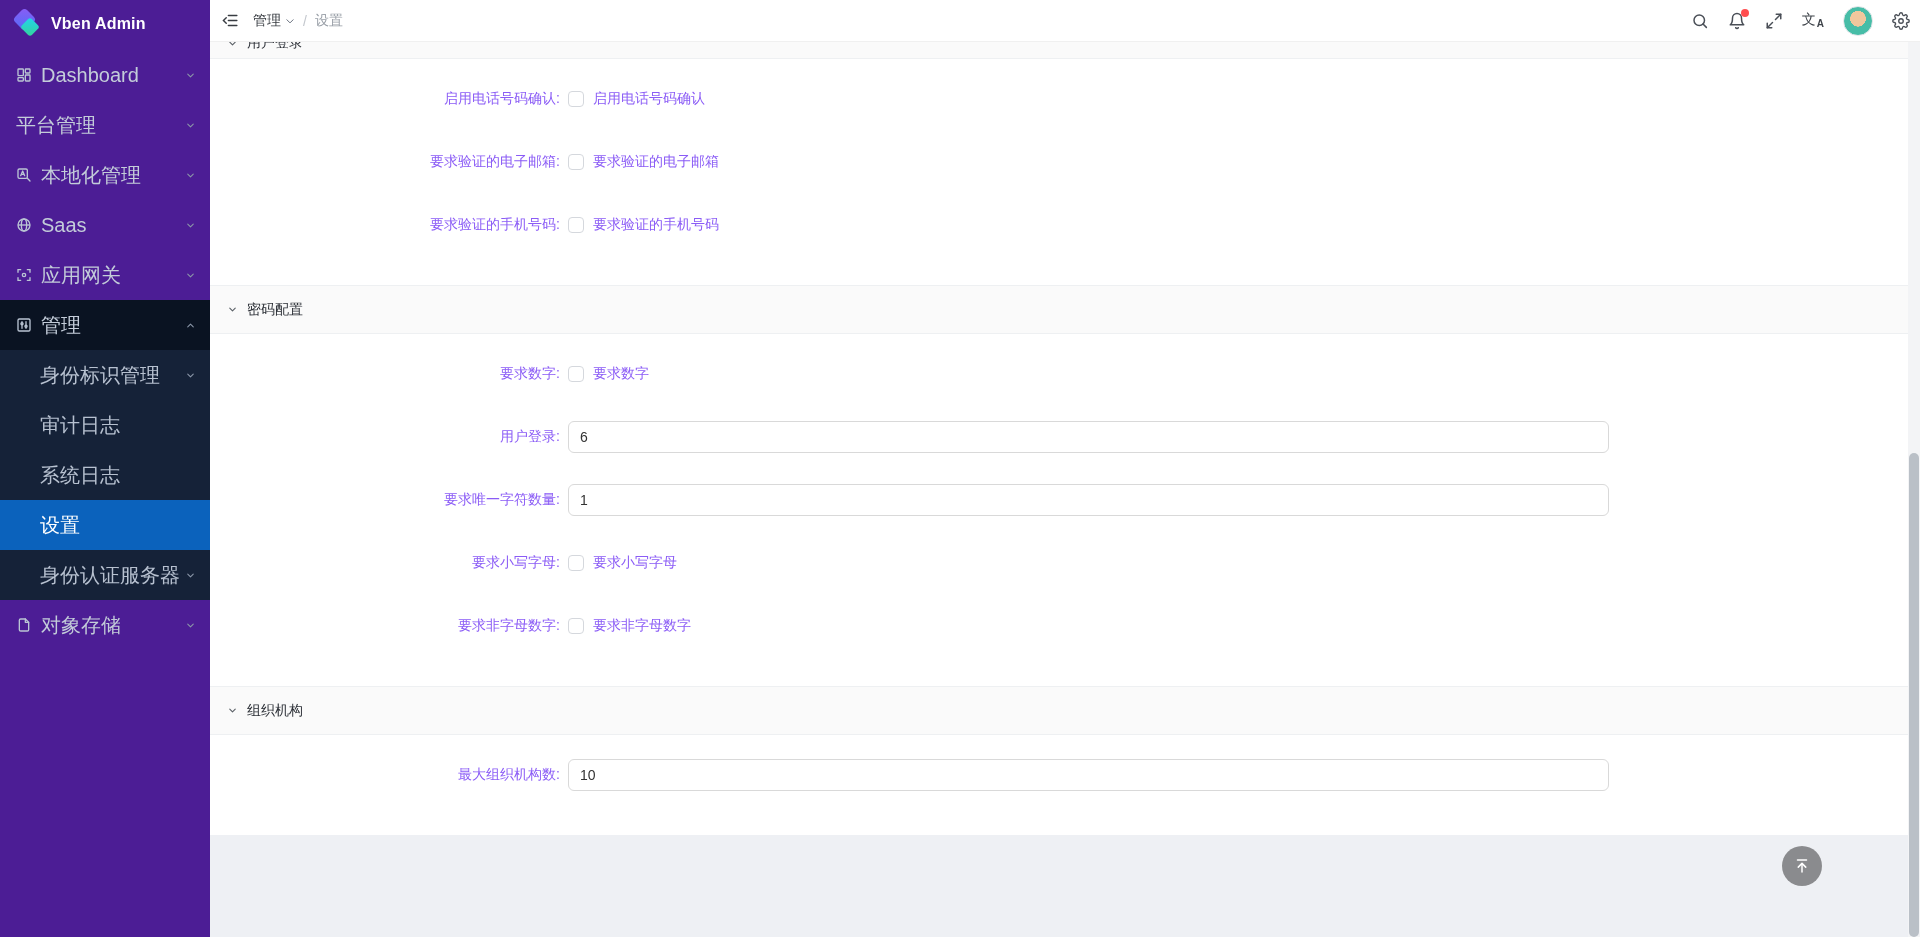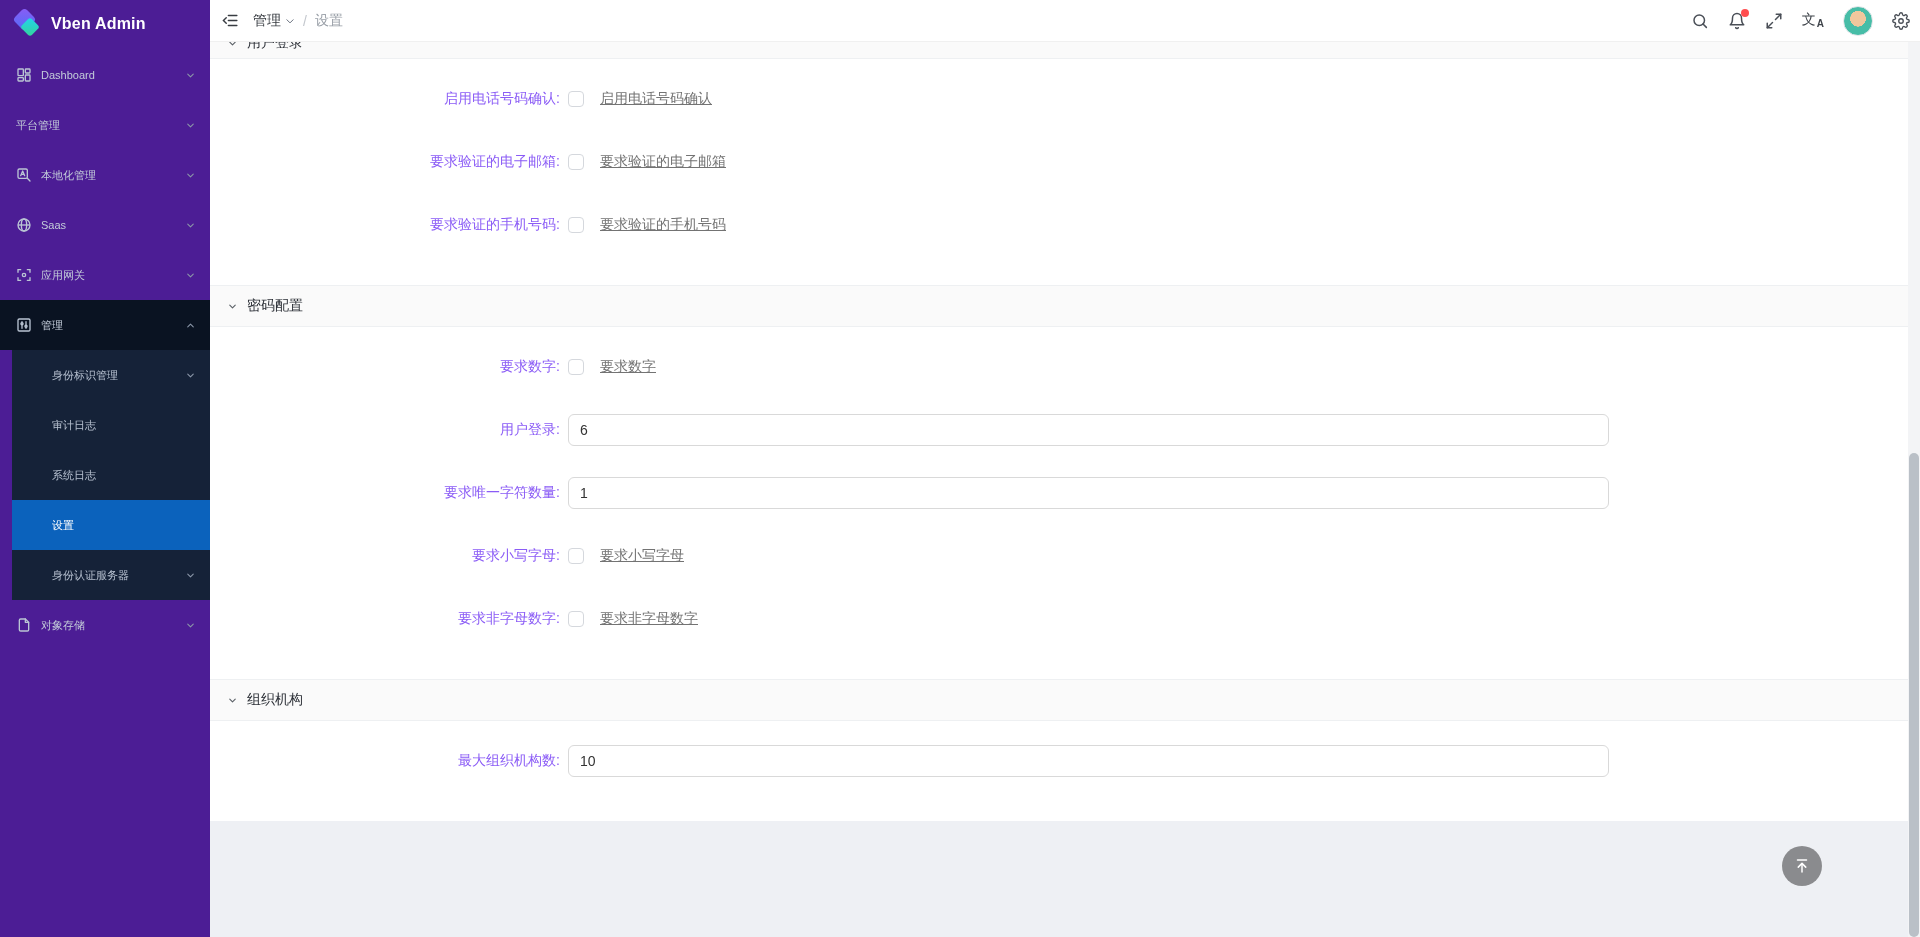--- a/index.html
+++ b/index.html
@@ -7,23 +7,23 @@
   #app { position:relative; width:1920px; height:937px; }
 
   
   #sidebar { position:absolute; left:0; top:0; width:210px; height:937px; background:#4c1d95; z-index:5; }
   #logo-row { height:48px; display:flex; align-items:center; padding-left:14px; }
   .logo-mark { position:relative; width:28px; height:28px; }
   .logo-mark .s1 { position:absolute; left:2px; top:1px; width:17px; height:17px; border-radius:4px; transform:rotate(45deg); background:linear-gradient(135deg,#8b5cf6,#4f6ef7); }
   .logo-mark .s2 { position:absolute; left:9px; top:10px; width:14px; height:14px; border-radius:3px; transform:rotate(45deg); background:linear-gradient(135deg,#22d3ee,#34d399); }
   .logo-title { color:#fff; font-size:16px; font-weight:bold; margin-left:9px; letter-spacing:.2px; }
   #menu { padding-top:2px; }
-  .side-item { height:50px; display:flex; align-items:center; padding:0 14px 0 16px; font-size:11px; color:#c3ccd9; cursor:pointer; }
+  .side-item { height:50px; display:flex; align-items:center; padding:0 14px 0 16px; font-size:20px; color:#c3ccd9; cursor:pointer; }
   .side-item.noicon { }
-  .side-item.sub { padding-left:40px; background:#152238; color:#b7c1d0;margin-left:12px; }
+  .side-item.sub { padding-left:40px; background:#152238; color:#b7c1d0; }
   .side-item.open { background:#0a1322; }
   .side-item.active { background:#0b62bc; color:#ffffff; }
   .mi { width:16px; height:16px; margin-right:9px; display:inline-flex; }
   .mi svg { width:16px; height:16px; stroke:#bac5d4; }
   .milab { flex:0 0 auto; }
   .mch { margin-left:auto; display:inline-flex; }
   .mch svg { width:11px; height:11px; stroke:#8globe5; stroke:#8a96a8; }
   .mch.up svg { transform:rotate(180deg); }
 
   
@@ -40,31 +40,31 @@
   .hicon svg { width:18px; height:18px; stroke:#4a4f57; }
   .dot { position:absolute; right:-3px; top:-3px; width:8px; height:8px; border-radius:50%; background:#ff4d4f; }
   .locale-glyph { font-size:14px; color:#3f444b; line-height:1; }
   .locale-a { font-size:10px; font-weight:bold; color:#3f444b; margin-left:1px; margin-top:6px; }
   #avatar { width:30px; height:30px; border-radius:50%; cursor:pointer;
     background: radial-gradient(circle at 50% 42%, #f0c79d 0 36%, #47bda7 37% 100%); border:1px solid #e3e6ea; }
 
   
   #content { position:absolute; left:210px; top:28px; width:1698px; height:895px; background:#eef0f4; }
   #white-wrap { background:#ffffff; }
-  .sec-header { height:42px; display:flex; align-items:center; padding-left:17px; background:#fafafa; border-top:1px solid #eef0f2; border-bottom:1px solid #eef0f2; cursor:pointer; }
+  .sec-header { height:49px; display:flex; align-items:center; padding-left:17px; background:#fafafa; border-top:1px solid #eef0f2; border-bottom:1px solid #eef0f2; cursor:pointer; }
   .sec-header.first { height:31px; border-top:none; }
   .sch { display:inline-flex; margin-right:9px; }
   .sch svg { width:11px; height:11px; stroke:#5b6167; }
   .sct { font-size:14px; font-weight:500; color:#2b2f36; }
   .sec-body { padding:24px 0 44px 0; background:#fff; }
   .frow { display:flex; align-items:center; height:32px; margin-bottom:31px; }
   .frow:last-child { margin-bottom:0; }
   .flab { width:358px; text-align:right; padding-right:8px; font-size:14px; color:#8b5cf6; }
   .cbox { width:16px; height:16px; border:1px solid #d5d8dd; border-radius:4px; background:#fff; cursor:pointer; flex:0 0 auto; }
-  .cblab { margin-left:16px; font-size:14px; color:#737373; cursor:pointer;text-decoration:underline; }
+  .cblab { margin-left:9px; font-size:14px; color:#8b5cf6; cursor:pointer; }
   .fin { width:1041px; height:32px; border:1px solid #d9d9d9; border-radius:6px; padding:0 11px; font-size:14px; color:#333; outline:none; background:#fff; font-family:"Liberation Sans","DejaVu Sans",sans-serif; }
 
   
   #scrollbar { position:absolute; right:0; top:42px; width:12px; height:895px; background:#f3f4f6; }
   #scroll-thumb { position:absolute; left:1px; top:411px; width:10px; height:484px; background:#bac0c7; border-radius:6px; }
 
   
   #back-top { position:absolute; left:1782px; top:846px; width:40px; height:40px; border-radius:50%; background:rgba(0,0,0,.42); display:flex; align-items:center; justify-content:center; cursor:pointer; z-index:6; }
   #back-top svg { width:18px; height:18px; stroke:#fff; }
 </style>

